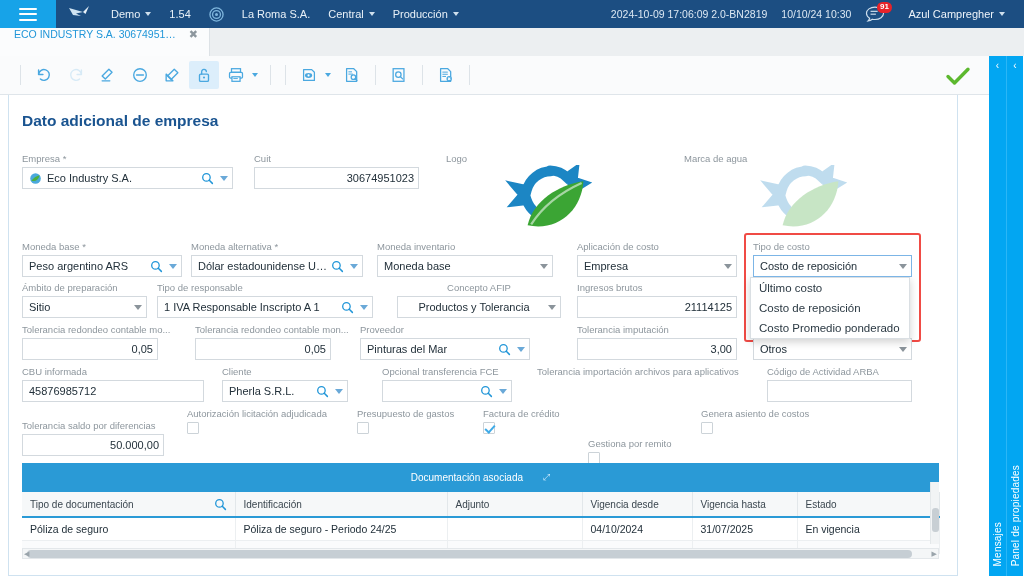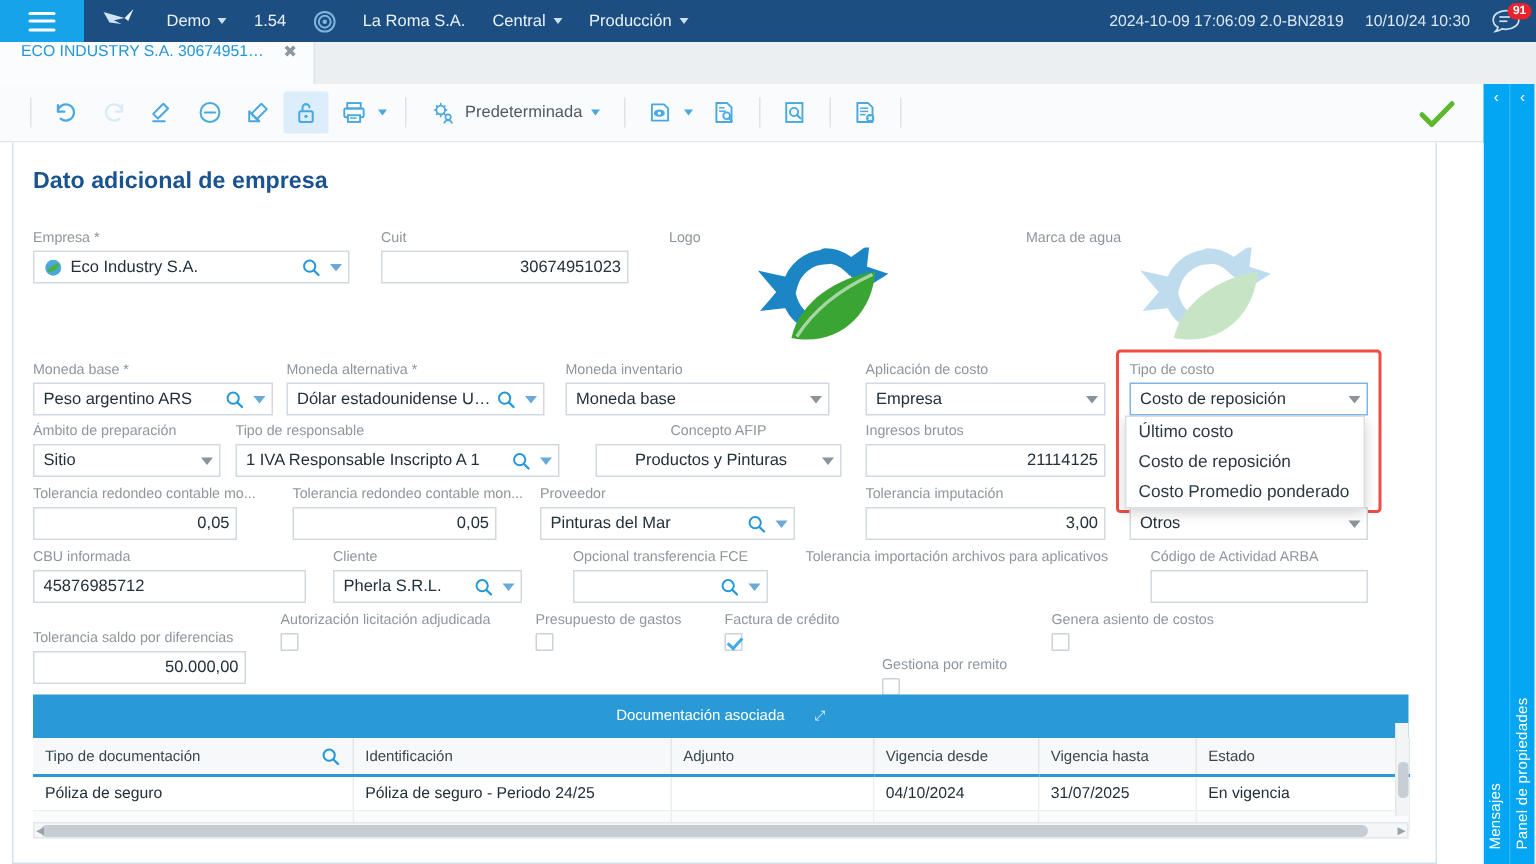--- a/index.html
+++ b/index.html
@@ -260,20 +260,24 @@
     <span class="tb-meta">2024-10-09 17:06:09 2.0-BN2819</span>
     <span class="tb-meta">10/10/24 10:30</span>
     <span class="bell-wrap">
       <svg width="20" height="16" viewBox="0 0 22 18">
         <path d="M11 1.2c-5.3 0-9.6 3.1-9.6 7 0 2.2 1.4 4.2 3.6 5.5 -.2 1-.8 2.2-1.8 3.1 1.9-.2 3.6-1 4.8-1.9 .9.2 2 .3 3 .3 5.3 0 9.6-3.1 9.6-7s-4.3-7-9.6-7z" fill="none" stroke="#cfe0ee" stroke-width="1.3"></path>
         <line x1="6" y1="6" x2="14" y2="6" stroke="#cfe0ee" stroke-width="1.3"></line>
         <line x1="6" y1="9.2" x2="12" y2="9.2" stroke="#cfe0ee" stroke-width="1.3"></line>
       </svg>
       <span class="badge">91</span>
     </span>
+    <span class="tb-item">
+      <span class="user-name">Azul Campregher</span>
+      <span class="caret-d"></span>
+    </span>
   </div>
 </div>
 
 <div class="tabstrip">
   <div class="doctab">
     <span class="tlabel">ECO INDUSTRY S.A. 306749510...</span>
     <span class="tclose">✖</span>
   </div>
 </div>
 
@@ -321,32 +325,20 @@
       <svg width="18" height="18" viewBox="0 0 20 20">
         <rect x="5" y="3" width="10" height="4" fill="none" stroke="#4aa8e0" stroke-width="1.4"></rect>
         <rect x="2.8" y="7" width="14.4" height="6.5" rx="1.2" fill="none" stroke="#4aa8e0" stroke-width="1.4"></rect>
         <rect x="5.5" y="12" width="9" height="5" fill="#fff" stroke="#4aa8e0" stroke-width="1.4"></rect>
         <line x1="7" y1="14" x2="12" y2="14" stroke="#4aa8e0" stroke-width="1.1"></line>
       </svg>
     </span>
     <span class="split-caret"></span>
   </div>
   <div class="tsep"></div>
-  <div class="tlabelbtn">
-    <span>
-      <svg width="17" height="17" viewBox="0 0 20 20">
-        <circle cx="8" cy="7.5" r="3.4" fill="none" stroke="#4aa8e0" stroke-width="1.4"></circle>
-        <path d="M8 2.4v1.3M8 11.3v1.3M3.3 7.5h1.3M11.4 7.5h1.3M4.7 4.2l.9.9M10.4 10l.9.9M11.3 4.2l-.9.9M5.6 10l-.9.9" stroke="#4aa8e0" stroke-width="1.3" stroke-linecap="round"></path>
-        <circle cx="13.8" cy="13" r="2.1" fill="none" stroke="#4aa8e0" stroke-width="1.3"></circle>
-        <path d="M10.6 18 a3.3 3.3 0 0 1 6.4 0" fill="none" stroke="#4aa8e0" stroke-width="1.3"></path>
-      </svg>
-    </span>
-    <span>Predeterminada</span>
-    <span class="split-caret"></span>
-  </div>
   <div class="tsep"></div>
   <div class="tbtn-split">
     <span class="tbtn">
       <svg width="18" height="18" viewBox="0 0 20 20">
         <path d="M4 4 h9 l3 3 v9 h-12 z" fill="none" stroke="#4aa8e0" stroke-width="1.4" stroke-linejoin="round"></path>
         <ellipse cx="9.5" cy="10.5" rx="4" ry="2.7" fill="#4aa8e0"></ellipse>
         <circle cx="9.5" cy="10.5" r="1.2" fill="#fff"></circle>
       </svg>
     </span>
     <span class="split-caret"></span>
@@ -533,21 +525,21 @@
               <line x1="10.2" y1="10.2" x2="14" y2="14" stroke="#2196d8" stroke-width="1.8" stroke-linecap="round"></line>
             </svg>
       </span>
       <span class="sel-caret blue"></span>
     </div>
   </div>
 
   <div class="fld" style="left:388px; top:187px; width:164px;text-align:center;">
     <span class="flabel">Concepto AFIP</span>
     <div class="fbox">
-      <span class="val">Productos y Pinturas</span>
+      <span class="val">Productos y Tolerancia</span>
       <span class="sel-caret"></span>
     </div>
   </div>
 
   <div class="fld" style="left:568px; top:187px; width:160px;">
     <span class="flabel">Ingresos brutos</span>
     <div class="fbox">
       <span class="val num">21114125</span>
     </div>
   </div>

